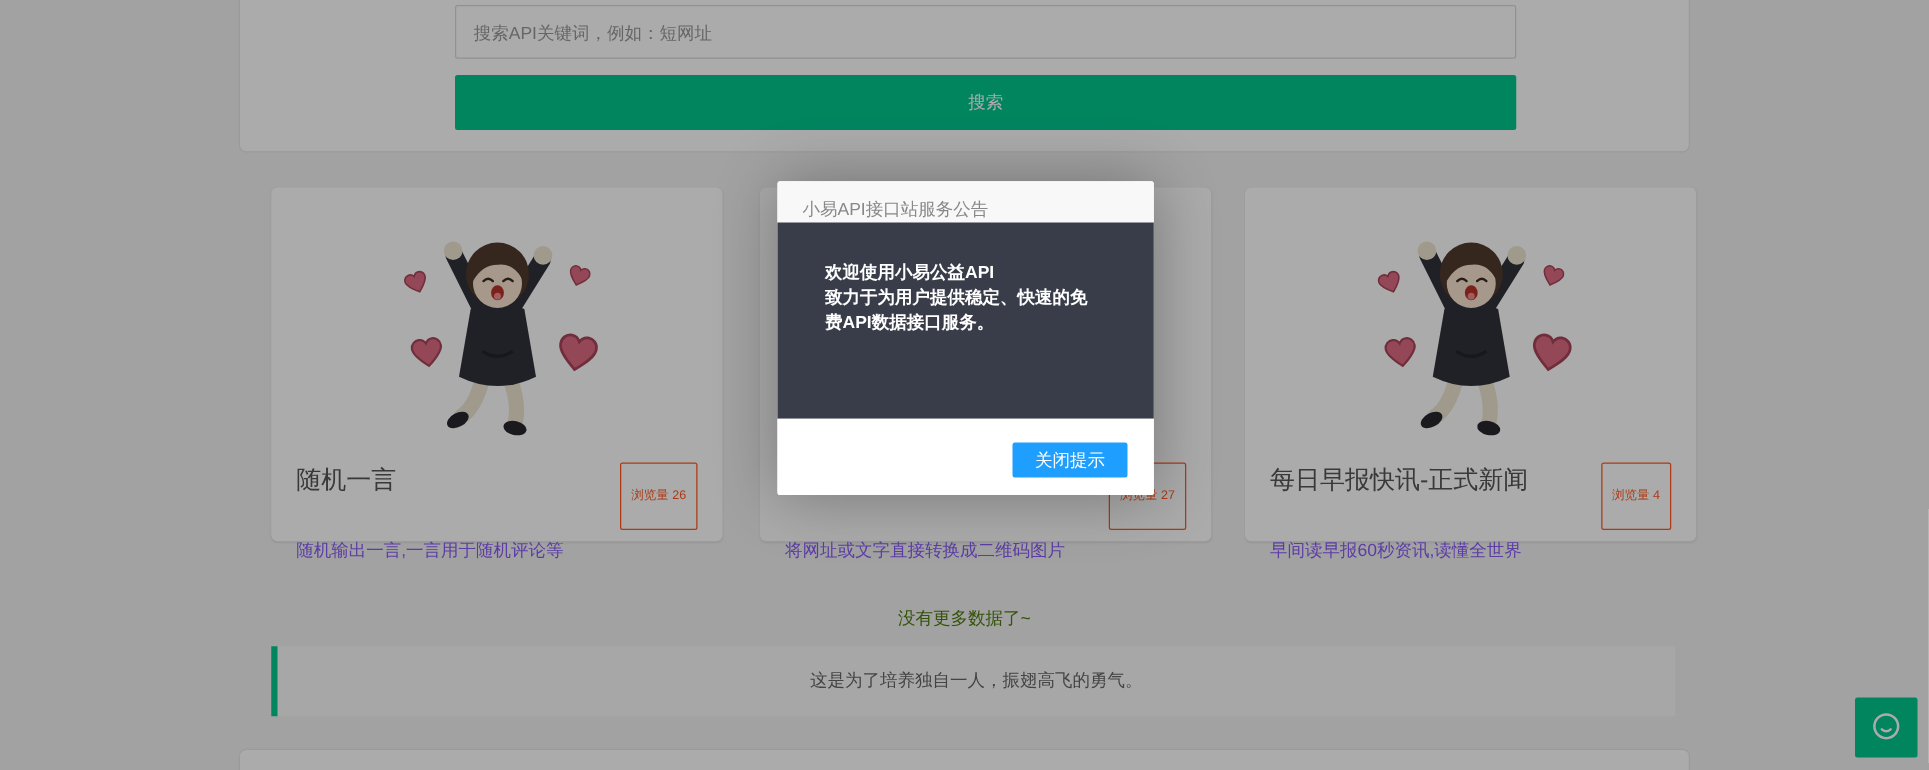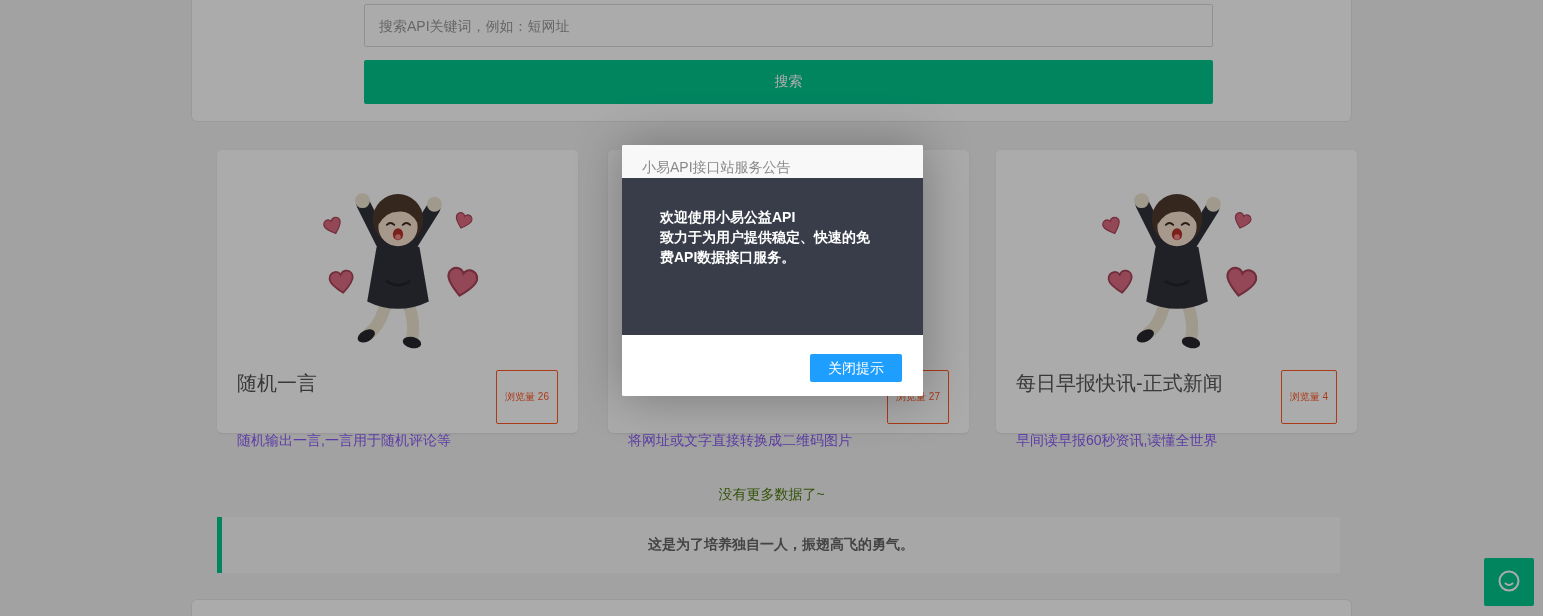--- a/index.html
+++ b/index.html
@@ -53,21 +53,21 @@
 
   
   .no-more {
     position:absolute; left:0; right:0; top:486px;
     text-align:center; font-size:14px; color:#4d7c0f;
   }
   .quote-box {
     position:absolute; left:217px; top:517px; width:1123px; height:56px;
     background:#fafafa; border-left:5px solid var(--green);
     display:flex; align-items:center; justify-content:center;
-    font-size:14px; color:#666;font-weight:bold;
+    font-size:14px; color:#666;
   }
   .bottom-panel {
     position:absolute; left:191px; top:599px; width:1161px; height:40px;
     background:#fff; border:1px solid #e6e6e6; border-radius:6px 6px 0 0;
   }
 
   
   .fixbar-btn {
     position:absolute; left:1484px; top:558px; width:50px; height:48px;
     background:var(--green); border:none; border-radius:2px; cursor:pointer;

